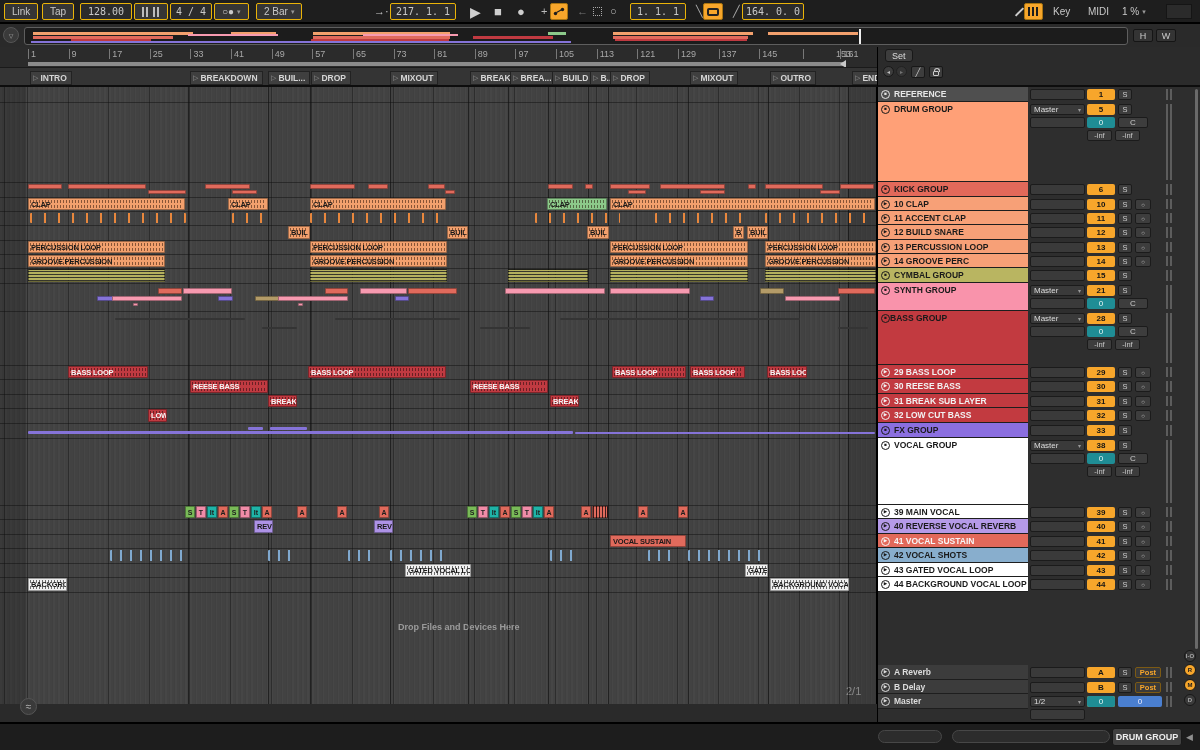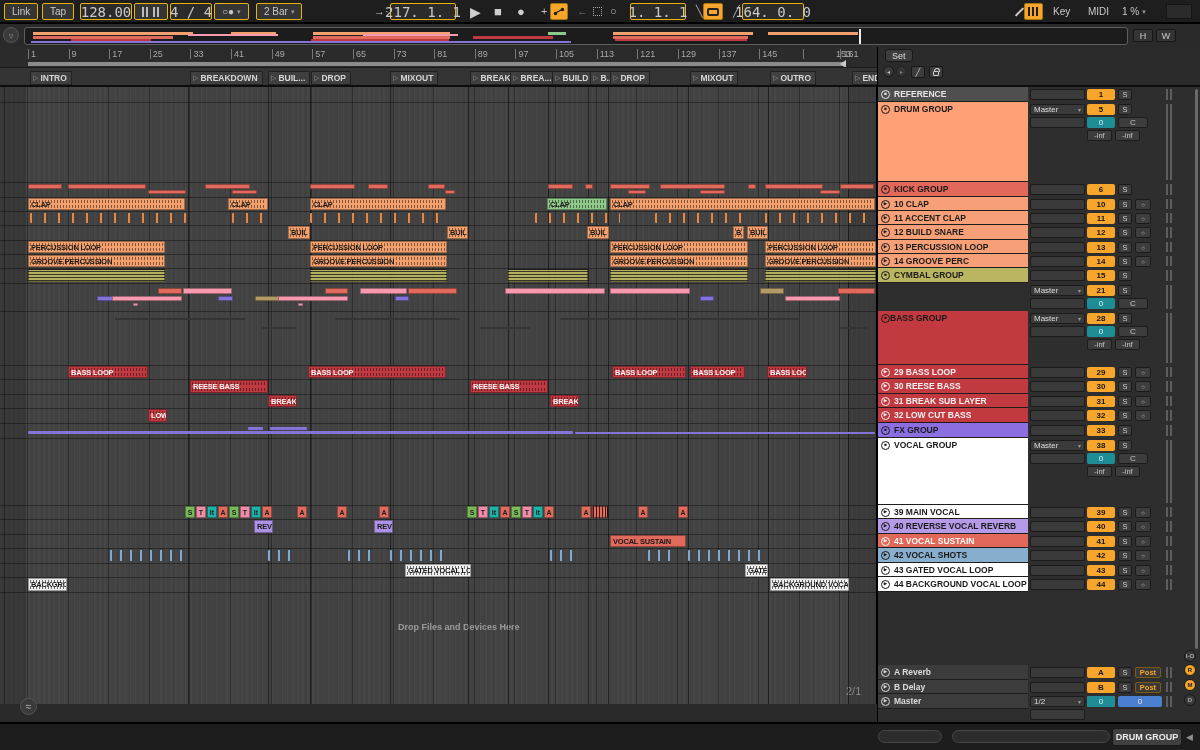--- a/index.html
+++ b/index.html
@@ -2,21 +2,21 @@
 <html><head>
 <meta charset="utf-8">
 <style>
 *{margin:0;padding:0;box-sizing:border-box}
 html,body{width:1200px;height:750px;overflow:hidden}
 body{font-family:"Liberation Sans","DejaVu Sans",sans-serif;background:#232323;position:relative;color:#ccc}
 #app{position:absolute;inset:0;background:#2a2a2a}
 
 #toolbar{position:absolute;left:0;top:0;width:1200px;height:24px;background:#1e1e1e;border-bottom:2px solid #000}
 .tbtn{position:absolute;top:3px;height:17px;display:flex;align-items:center;justify-content:center;padding:0 7px;background:#353535;border:1px solid #eab308;border-radius:2px;color:#c9c9c9;font-size:10px;white-space:nowrap}
-.tval{background:#2b2b2b;font-family:"DejaVu Sans Mono",monospace;font-size:14px}
+.tval{background:#2b2b2b;font-family:"DejaVu Sans Mono",monospace;font-size:10px}
 .on{background:#f7a62b !important;color:#1c1c1c !important;border-color:#a97410 !important}
 .ghost{background:transparent;border-color:transparent}
 .tb-ico{font-size:11px;line-height:1}
 .caret{font-size:7px;margin-left:3px;color:#999}
 .metro{width:10px;height:10px;background:repeating-linear-gradient(90deg,#bbb 0 2px,transparent 2px 4px)}
 .loopg{width:12px;height:8px;border:2px solid #222;border-radius:2px}
 .dotsq{width:9px;height:9px;border:1px dotted #aaa}
 .pencil{width:11px;height:2px;background:#ccc;transform:rotate(-45deg)}
 .piano{width:11px;height:9px;background:repeating-linear-gradient(90deg,#1c1c1c 0 2px,transparent 2px 4px)}
 .cpu-meter{position:absolute;top:4px;width:26px;height:15px;background:#2b2b2b;border:1px solid #151515}
@@ -672,20 +672,21 @@
         <div class="tname" style="background: rgb(185, 181, 97); color: rgb(26, 26, 26);"><div class="ticon" style="position: absolute;">■</div><div style="display: inline;">CYMBAL GROUP</div></div>
         <div class="iobox" style="top: 2px;"></div>
         <div class="numbox" style="top: 2px;">15</div>
         <div class="sbox" style="top: 2px;">S</div>
         <div class="meter">
           <div style="width: 2px; background: rgb(93, 93, 93);"></div>
           <div style="width: 2px; background: rgb(93, 93, 93);"></div>
         </div>
       </div>
       <div class="trow" style="top: 196px; height: 28px;">
+        <div class="tname" style="background: rgb(249, 147, 171); color: rgb(26, 26, 26);"><div class="ticon" style="position: absolute;">■</div><div style="display: inline;">SYNTH GROUP</div></div>
         <div class="iobox" style="top: 2px;">
           <div style="display: inline;">Master</div>
           <div style="font-size: 6px; color: rgb(153, 153, 153);">▾</div>
         </div>
         <div class="iobox" style="top: 15px;"></div>
         <div class="numbox" style="top: 2px;">21</div>
         <div class="sbox" style="top: 2px;">S</div>
         <div class="panbox" style="top: 15px;">0</div>
         <div class="cbox" style="top: 15px;">C</div>
         <div class="meter">

